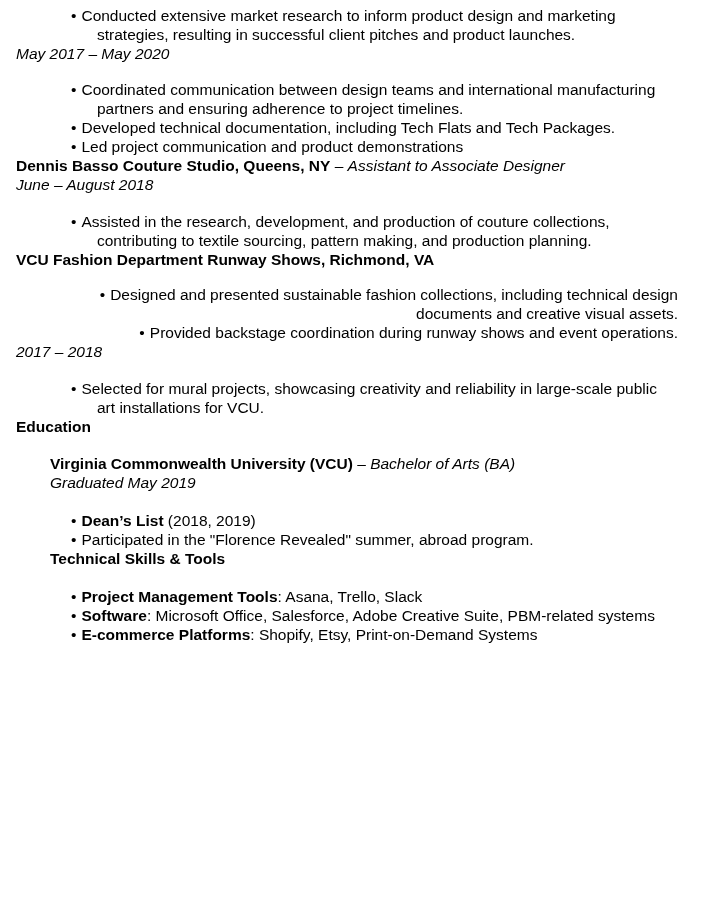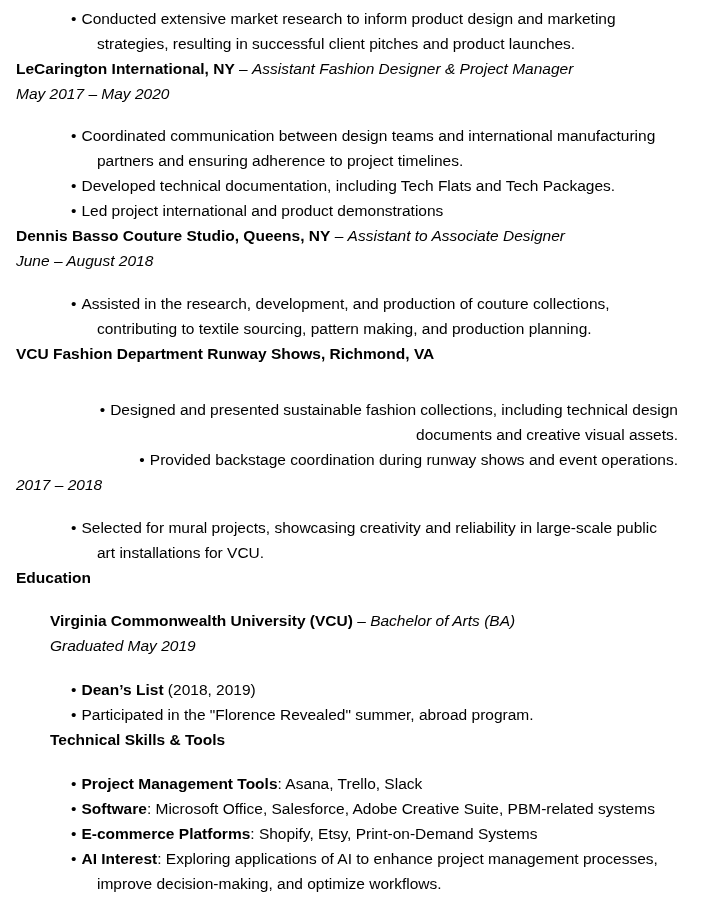--- a/index.html
+++ b/index.html
@@ -10,21 +10,21 @@
   .page {
     position: relative;
     width: 702px;
     height: 898px;
     box-sizing: border-box;
     background: #ffffff;
     padding: 6px 24px 0 16px;
     overflow: hidden;
     font-family: "Liberation Sans", "DejaVu Sans", sans-serif;
     font-size: 15.5px;
-    line-height: 25px;
+    line-height: 19px;
     color: #000000;
   }
   .b { font-weight: bold; }
   .i { font-style: italic; }
   .heading {
     font-weight: bold;
   }
   .job-head { }
   ul.bullets {
     list-style: none;
@@ -35,44 +35,43 @@
     padding-left: 81px;
     text-indent: -26px;
   }
   ul.bullets li::before {
     content: "\2022";
     padding-right: 5px;
   }
   
   .mb14 { margin-bottom: 14px; text-align: right; }
   .mb15 { margin-bottom: 15px; }
-  .mb16 { margin-bottom: 31px; }
+  .mb16 { margin-bottom: 16px; }
   .mb17 { margin-bottom: 17px; }
   .mb18 { margin-bottom: 18px; }
   .mb19 { margin-bottom: 19px; margin-left: 34px; }
   .mb49 { margin-bottom: 49px; }
   .mb53 { margin-bottom: 53px; }
 </style>
 </head>
 <body>
 
 <div class="page">
 
   <ul class="bullets mb15">
     <li>Conducted extensive market research to inform product design and marketing strategies, resulting in successful client pitches and product launches.</li>
   </ul>
 
   <div class="job-head mb17">
-    <div><span class="b">LeCarington International, NY</span><span> – </span><span class="i">Assistant Fashion Designer &amp; Project Manager</span></div>
     <div class="i">May 2017 – May 2020</div>
   </div>
   <ul class="bullets mb16">
     <li>Coordinated communication between design teams and international manufacturing partners and ensuring adherence to project timelines.</li>
     <li>Developed technical documentation, including Tech Flats and Tech Packages.</li>
-    <li>Led project international and product demonstrations</li>
+    <li>Led project communication and product demonstrations</li>
   </ul>
 
   <div class="job-head mb18">
     <div><span class="b">Dennis Basso Couture Studio, Queens, NY</span><span> – </span><span class="i">Assistant to Associate Designer</span></div>
     <div class="i">June – August 2018</div>
   </div>
   <ul class="bullets mb15">
     <li>Assisted in the research, development, and production of couture collections, contributing to textile sourcing, pattern making, and production planning.</li>
   </ul>
 
@@ -99,16 +98,15 @@
   <ul class="bullets mb49">
     <li><span class="b">Dean’s List</span><span> (2018, 2019)</span></li>
     <li><span class="b"></span><span>Participated in the "Florence Revealed" summer, abroad program.</span></li>
   </ul>
 
   <div class="heading mb19">Technical Skills &amp; Tools</div>
   <ul class="bullets">
     <li><span class="b">Project Management Tools</span><span>: Asana, Trello, Slack</span></li>
     <li><span class="b">Software</span><span>: Microsoft Office, Salesforce, Adobe Creative Suite, PBM-related systems</span></li>
     <li><span class="b">E-commerce Platforms</span><span>: Shopify, Etsy, Print-on-Demand Systems</span></li>
-    <li><span class="b">AI Interest</span><span>: Exploring applications of AI to enhance project management processes, improve decision-making, and optimize workflows.</span></li>
   </ul>
 
 </div>
 
 </body></html>

